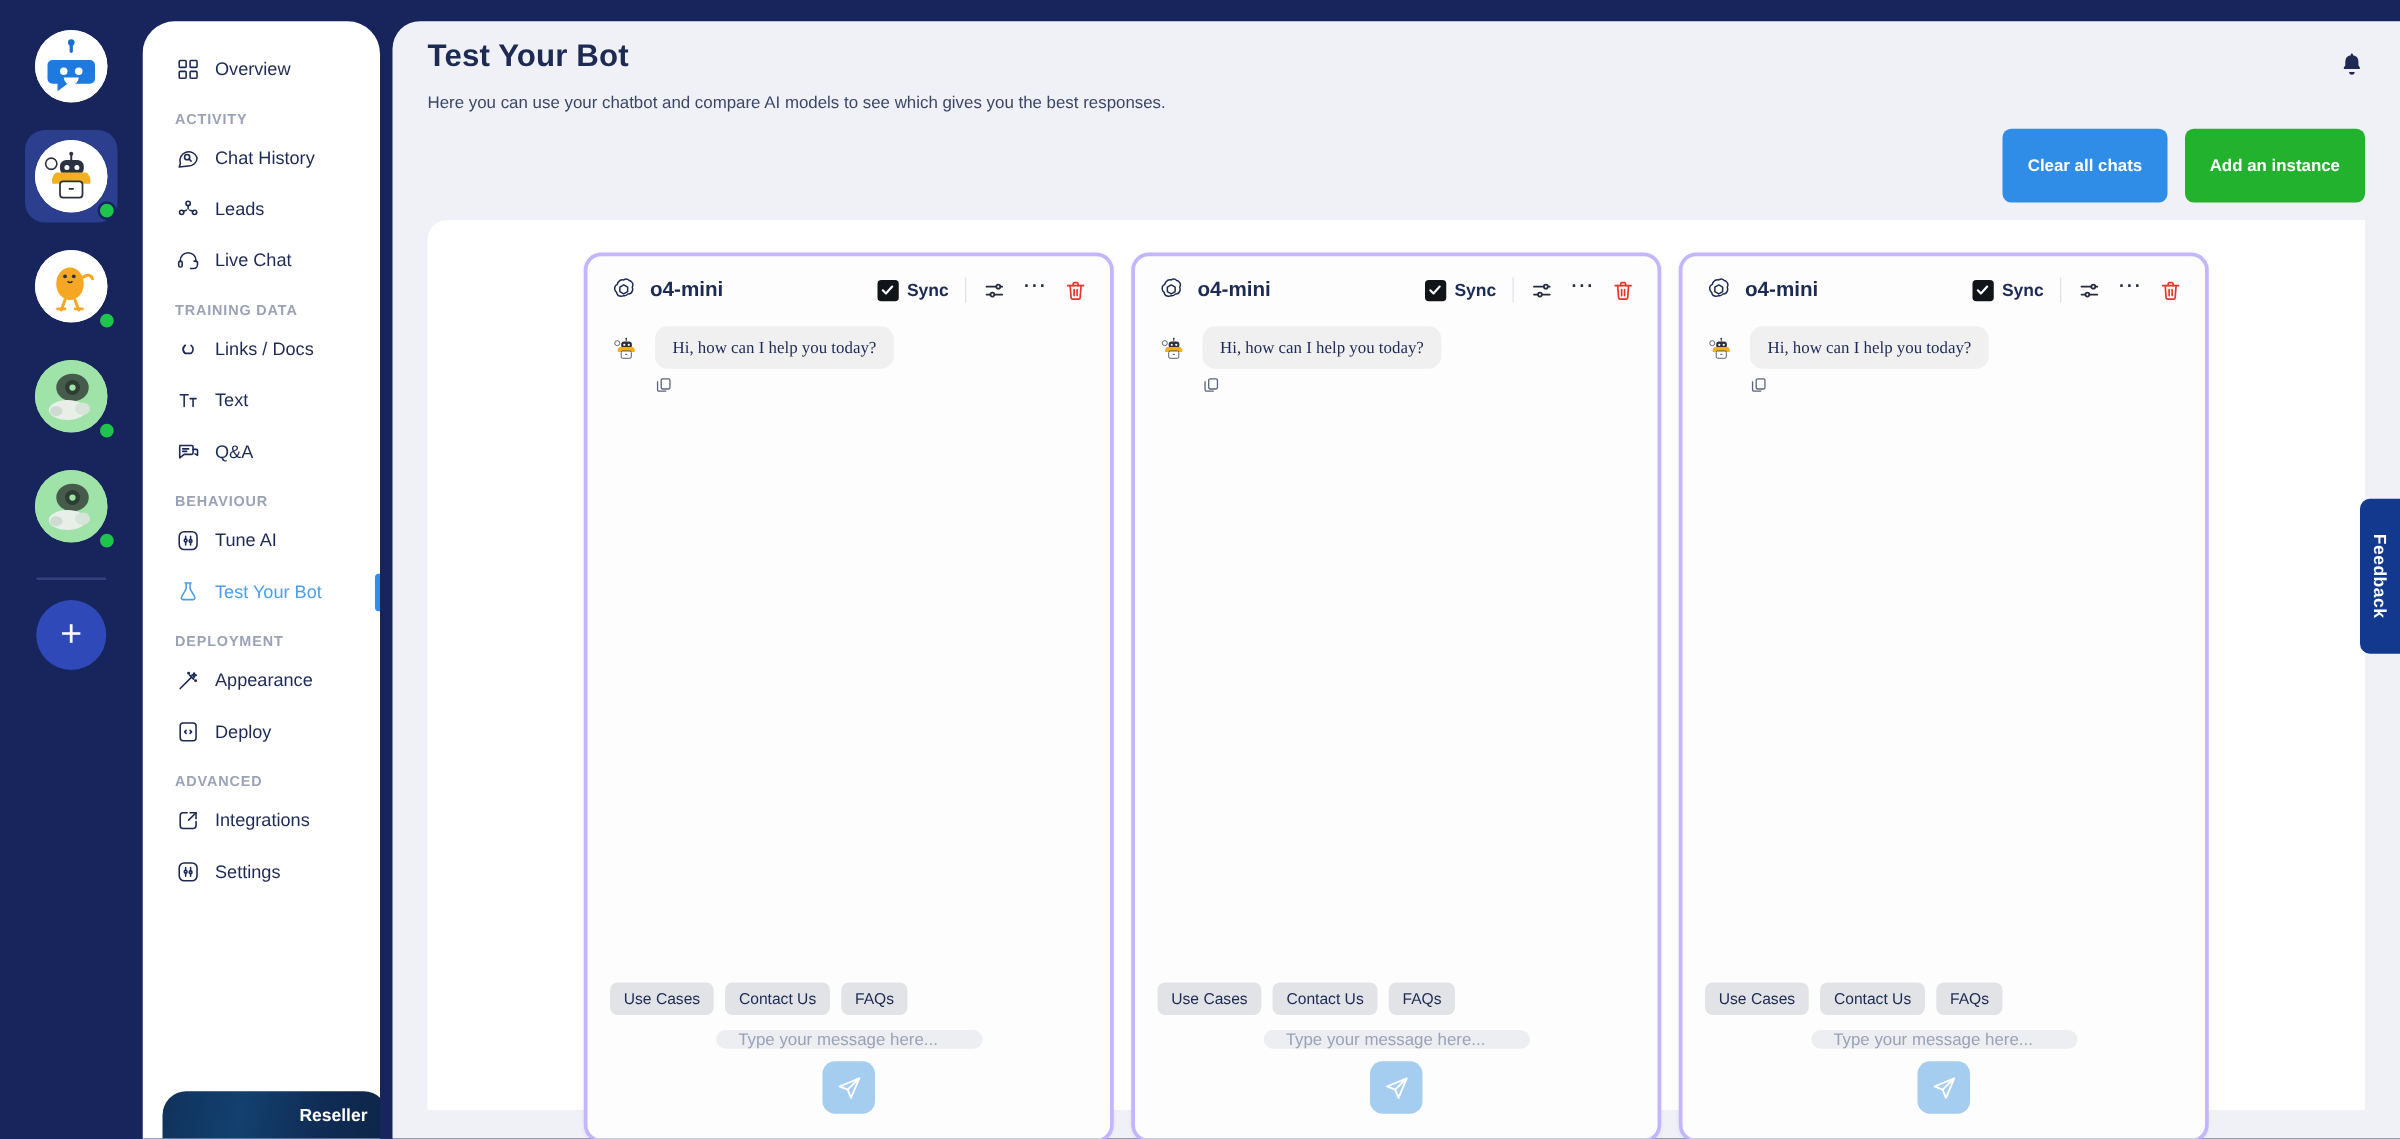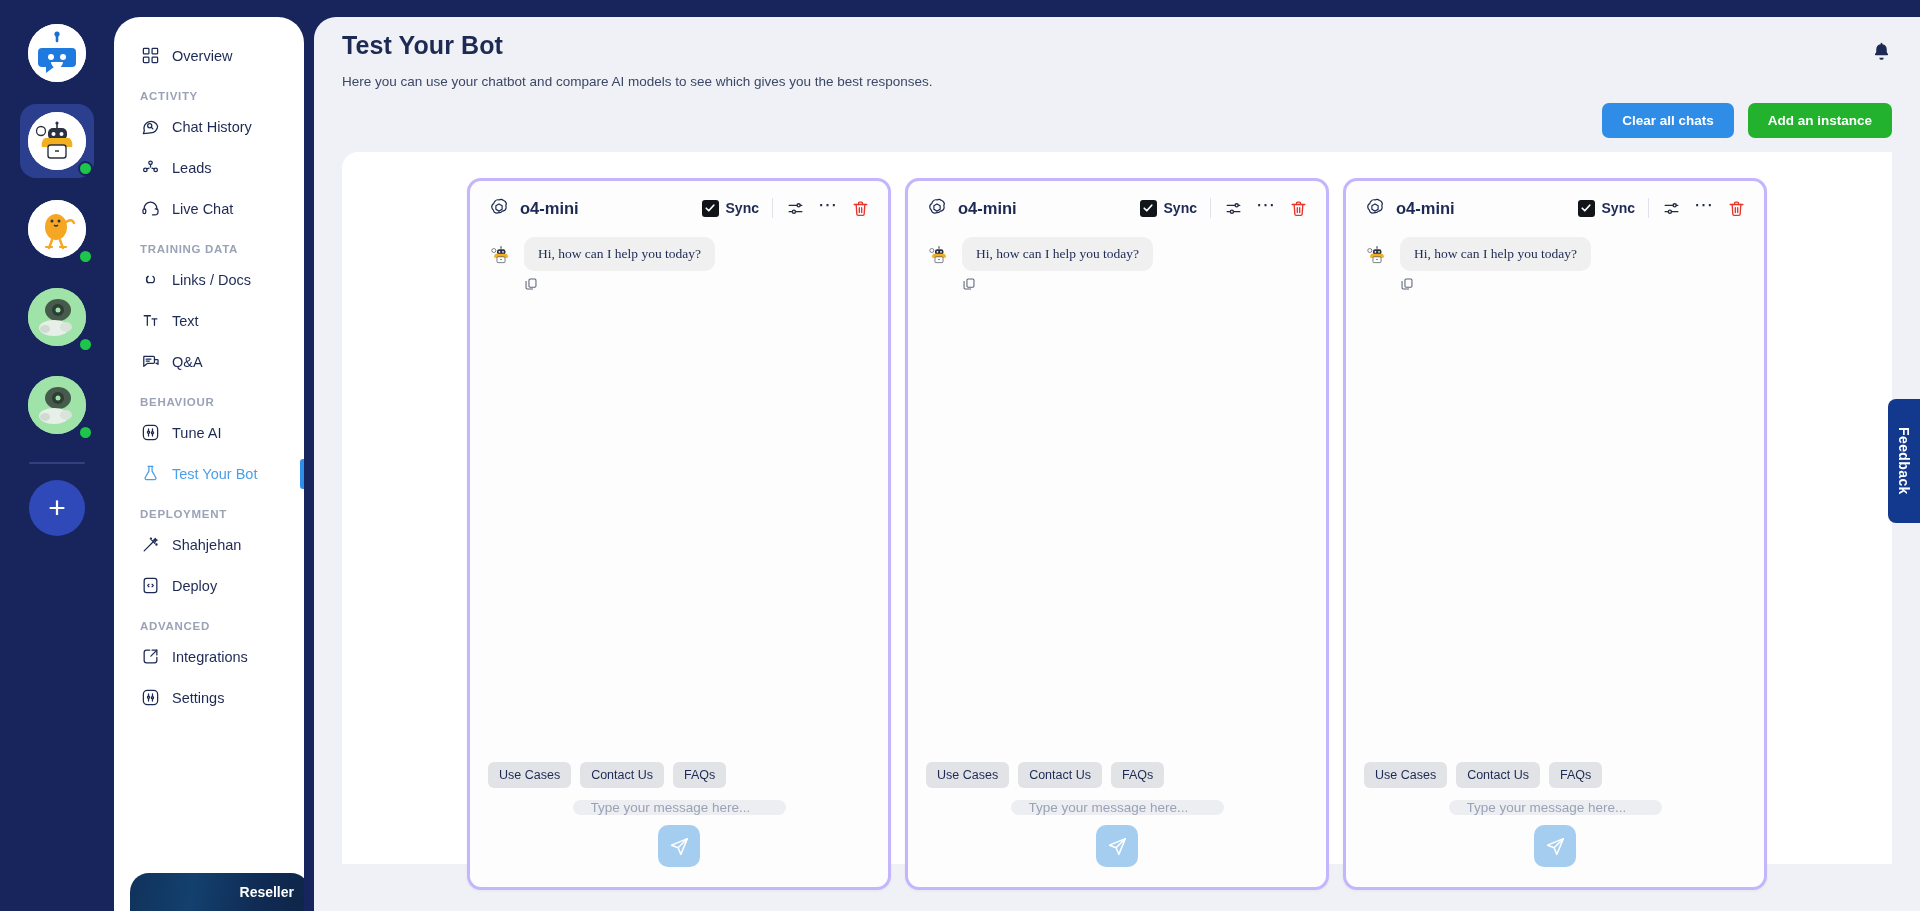--- a/index.html
+++ b/index.html
@@ -76,21 +76,21 @@
   .profile { display: flex; align-items: center; gap: 11px; background: #fff;
     border-radius: 30px; padding: 7px 16px 7px 8px; cursor: pointer; min-width: 272px; }
   .profile .pavatar { width: 38px; height: 38px; border-radius: 50%; overflow: hidden;
     flex: 0 0 38px; background: #5d6a80; display:flex; align-items:flex-end; justify-content:center;}
   .pname { font-size: 13.5px; color: #1d2a54; font-weight: 600; line-height: 1.25; }
   .pmail { font-size: 12px; color: #9aa2b6; line-height: 1.3; }
   .chev { margin-left: auto; color: #9aa2b6; font-size: 13px; }
 
   .actions { display: flex; justify-content: flex-end; gap: 14px; margin-top: 14px; }
   .btn { border: none; border-radius: 7px; color: #fff; font-size: 13.5px;
-    font-weight: 700; padding: 10px 20px; cursor: pointer;
+    font-weight: 700; padding: 22px 20px; cursor: pointer;
     font-family: "Liberation Sans", sans-serif; }
   .btn-clear { background: #2f8de8; }
   .btn-add { background: #22b22e; }
 
   
   .panel { margin-top: 14px; background: #fff; border-radius: 16px 0 0 0;
     height: 712px; padding: 26px 0 0 0; display: flex; gap: 14px;
     justify-content: center; }
   .card {
     width: 424px; height: 712px; background: #fdfdfd; border: 3px solid #c4b5fd;
@@ -324,21 +324,21 @@
         <div class="nav-item">
           <span class="ico">
             <svg viewBox="0 0 24 24" fill="none" stroke="#1d2a54" stroke-width="1.6" stroke-linecap="round" stroke-linejoin="round">
               <path d="M4 20L15.5 8.5"></path>
               <path d="M13.5 6.5l4 4"></path>
               <path d="M18 4.2l.7 1.6 1.6.7-1.6.7-.7 1.6-.7-1.6-1.6-.7 1.6-.7z"></path>
               <circle cx="12.5" cy="4.5" r=".7"></circle>
               <circle cx="19.5" cy="12" r=".7"></circle>
             </svg>
           </span>
-          <span>Shahjehan</span>
+          <span>Appearance</span>
         </div>
         <div class="nav-item">
           <span class="ico">
             <svg viewBox="0 0 24 24" fill="none" stroke="#1d2a54" stroke-width="1.6" stroke-linecap="round" stroke-linejoin="round">
               <rect x="4" y="3" width="16" height="18" rx="3"></rect>
               <path d="M10 10.5L8.5 12l1.5 1.5M14 10.5L15.5 12 14 13.5"></path>
             </svg>
           </span>
           <span>Deploy</span>
         </div>

